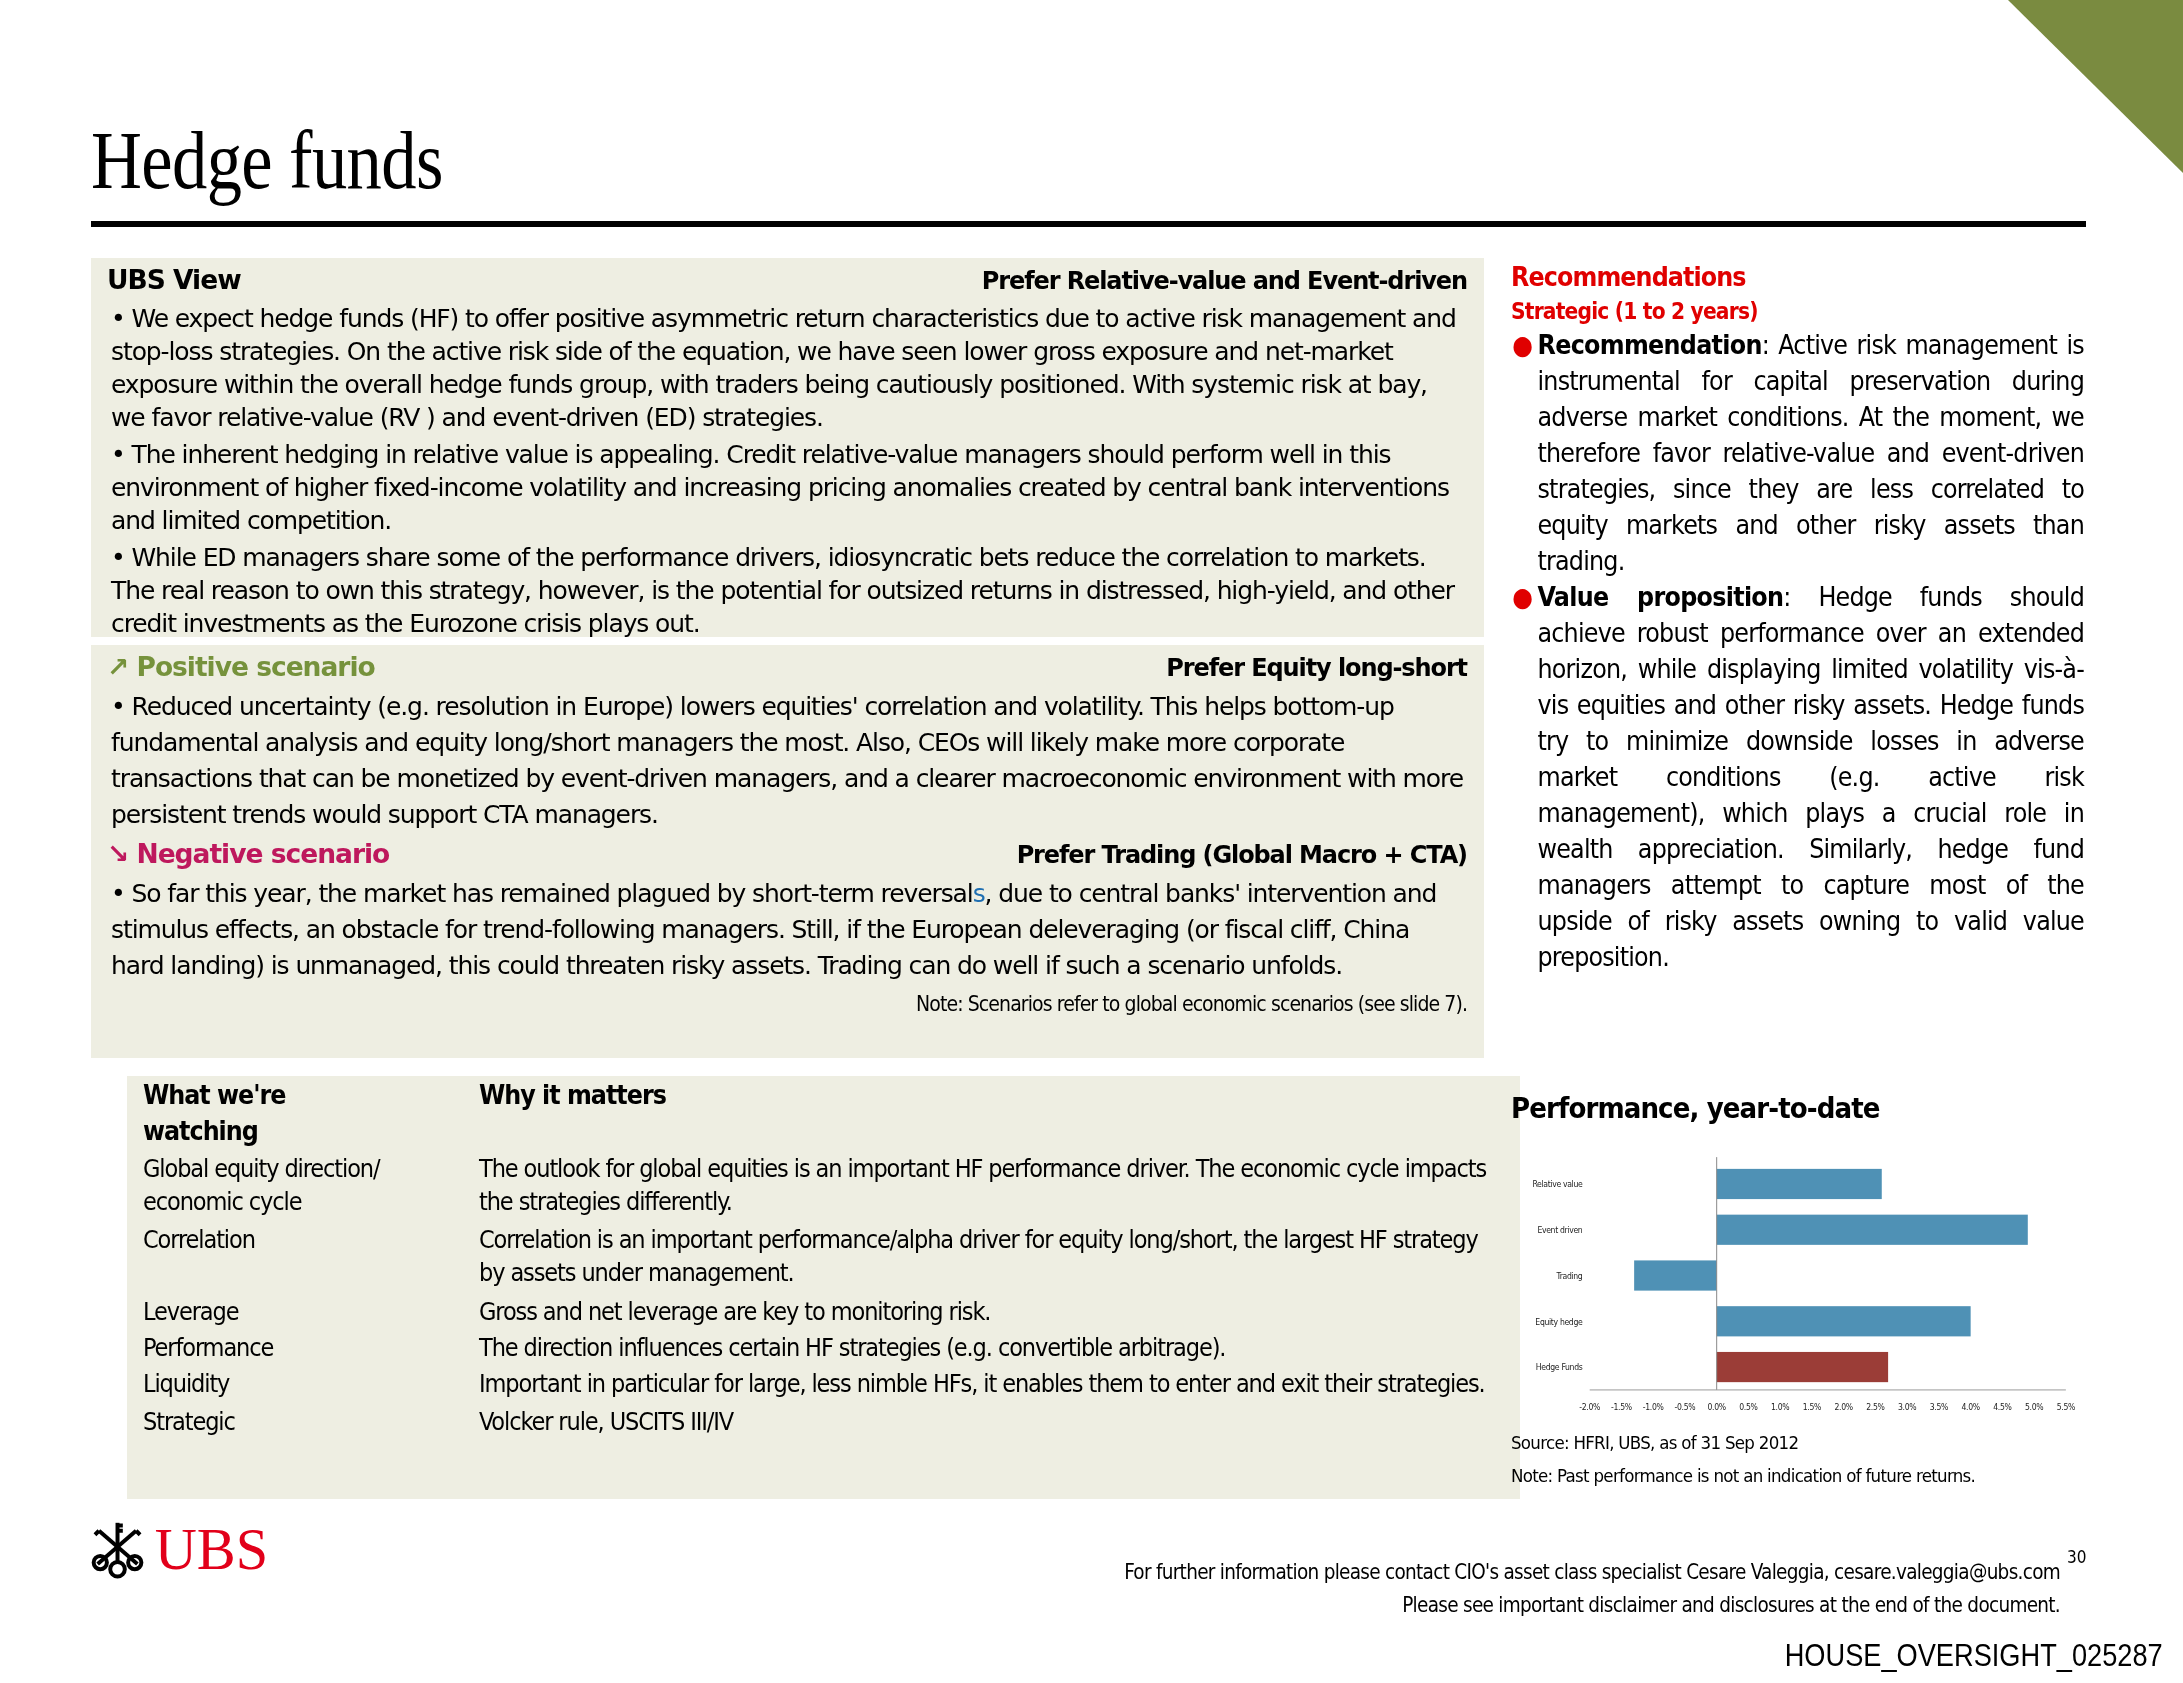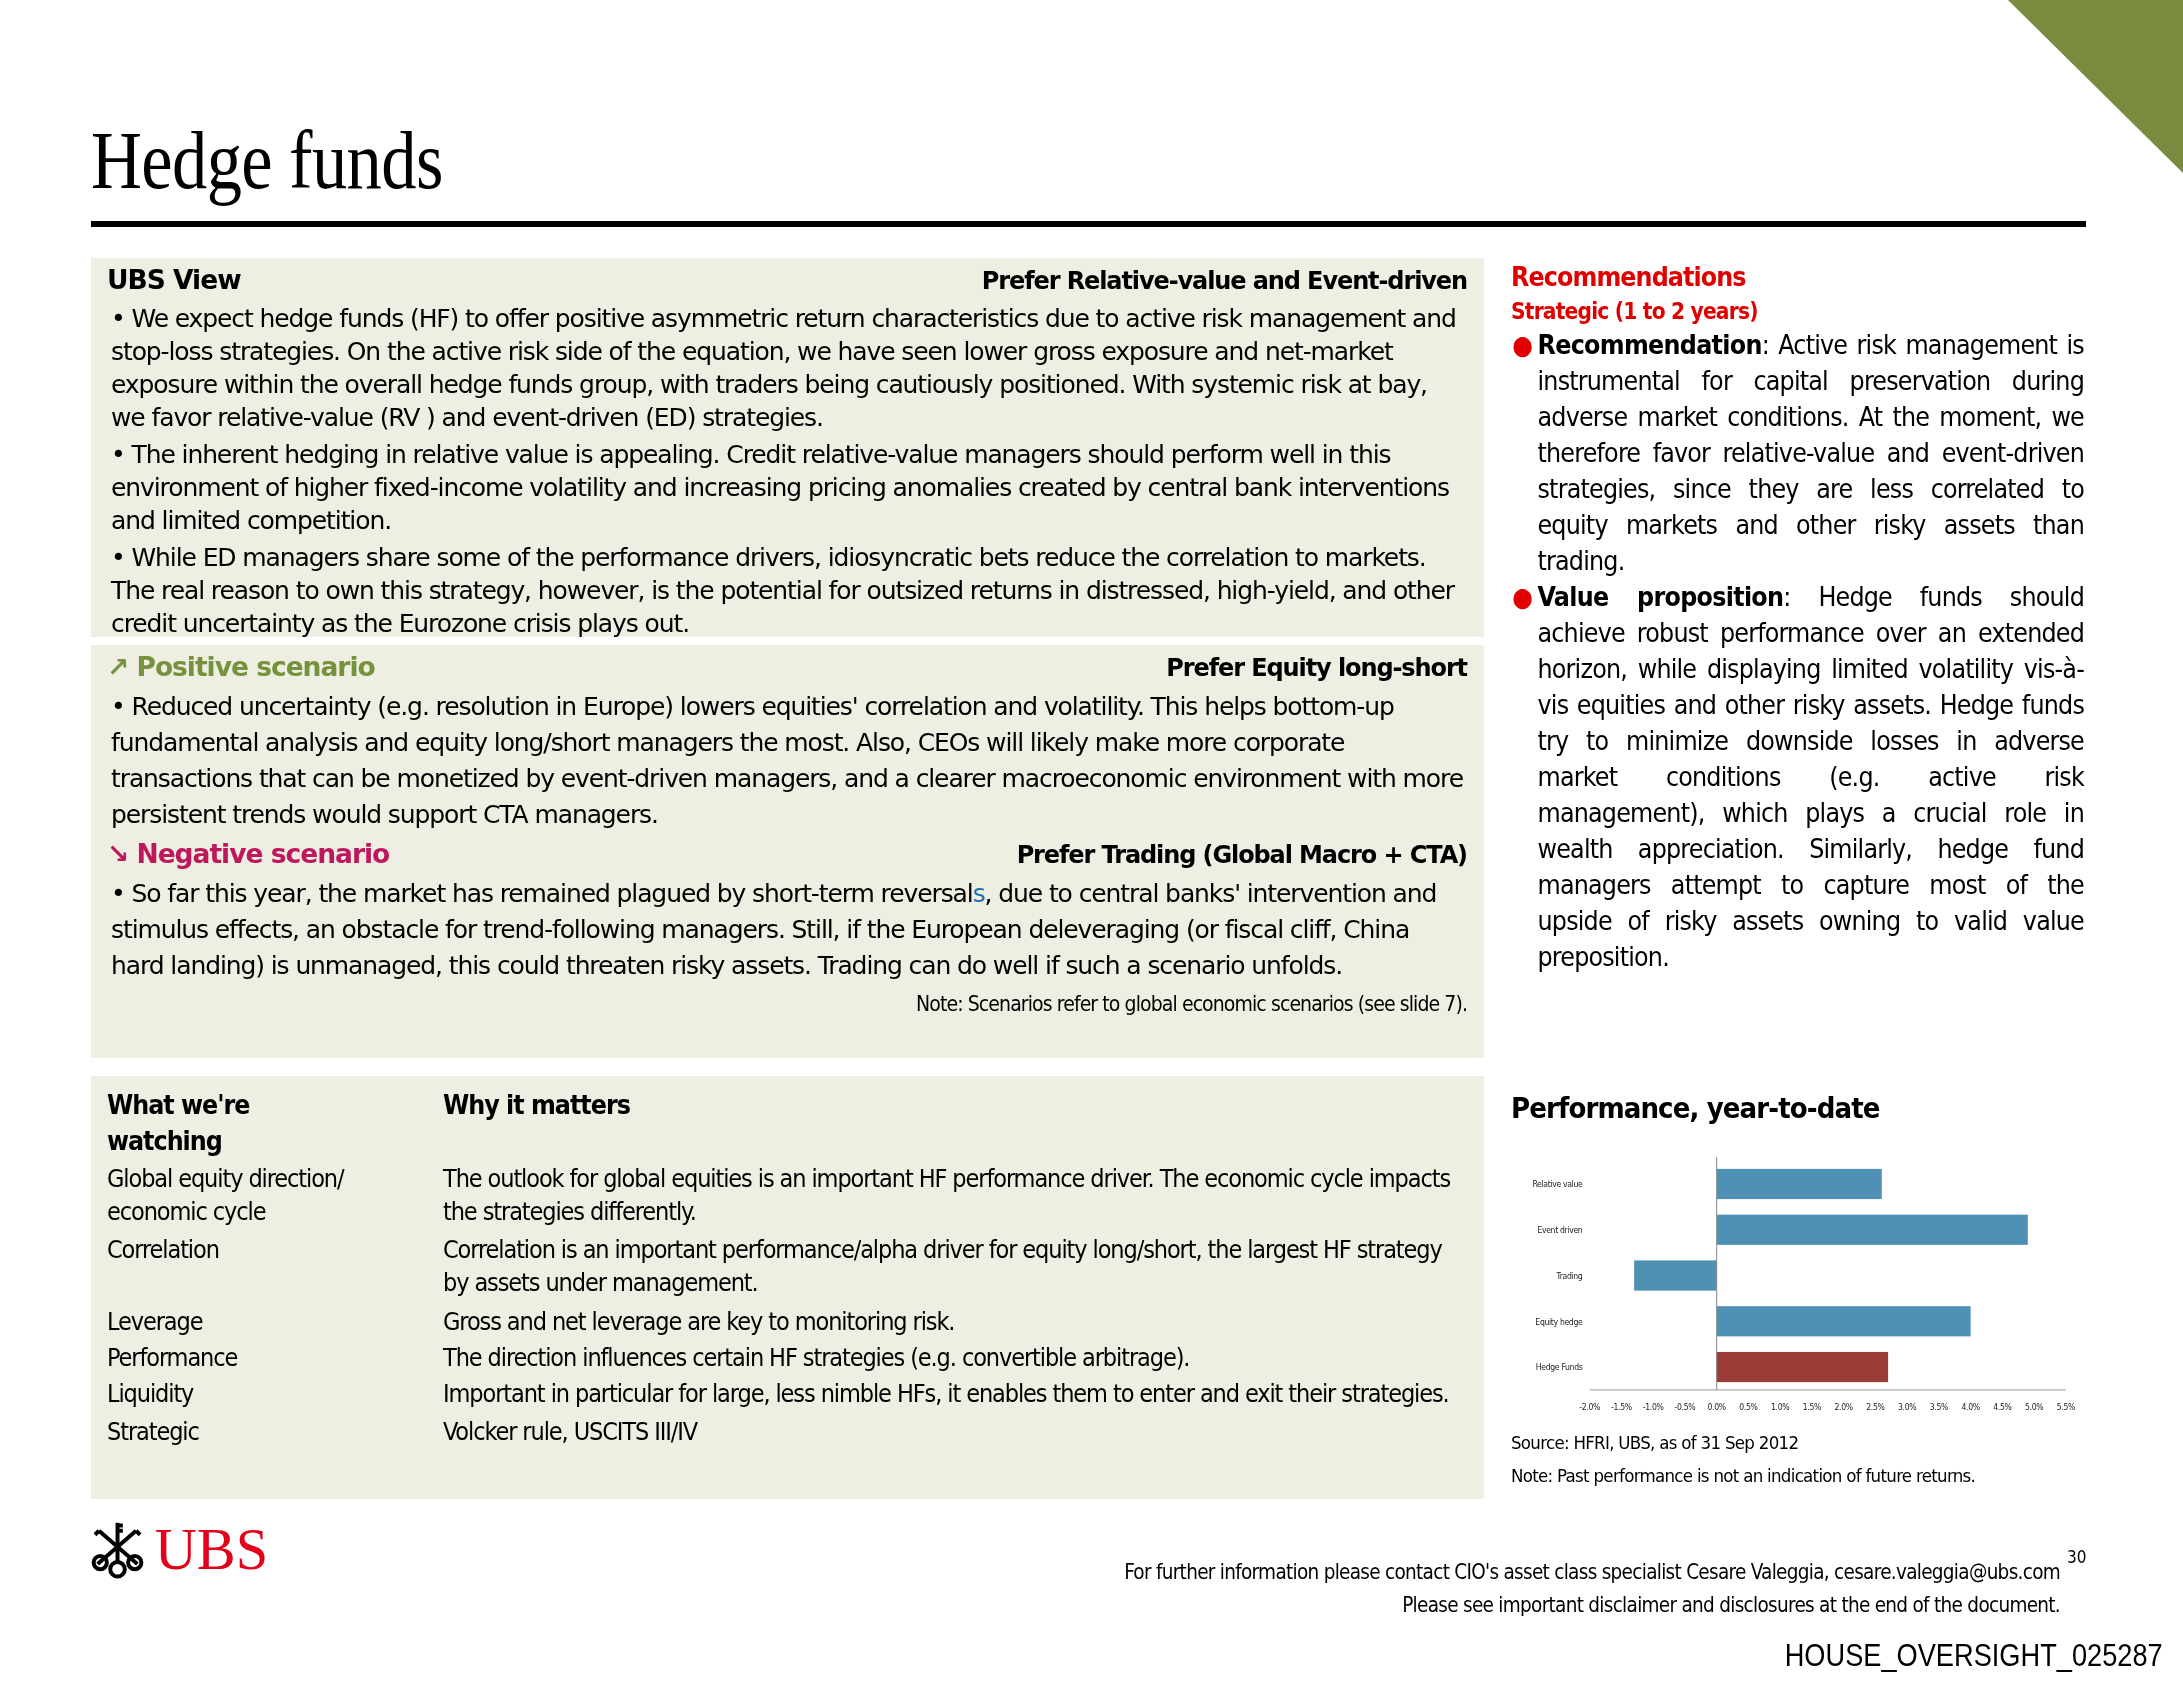--- a/index.html
+++ b/index.html
@@ -12,21 +12,21 @@
   #title-rule { left:91px; top:221px; width:1995px; height:6px; background:#000; }
 
   .box { position:absolute; left:91px; width:1393px; background:#eeeee2; box-sizing:border-box; padding:5.3px 17px 0 16px; }
   .txt { font-family:"DejaVu Sans", sans-serif; font-size:25px; line-height:33px; letter-spacing:-1.1px; }
   .row-head { display:flex; justify-content:space-between; align-items:baseline; font-family:"DejaVu Sans", sans-serif; font-weight:bold; }
   .h-left { font-size:26.5px; line-height:33px; letter-spacing:-1px; }
   .h-right { font-size:24px; line-height:33px; letter-spacing:-1.1px; }
   .para { margin:4px; }
   #box1 { top:258px; height:379px; }
   #box2 { top:645px; height:413px; }
-  #box3 { top:1076px; height:423px; padding-top:11px; }
+  #box3 { top:1076px; height:423px; padding-top:1px;margin-left:36px; }
   .pos { color:#76923c; }
   .neg { color:#be185d; }
   .blue { color:#1f6fb2; }
   .note { text-align:right; font-size:21px; line-height:33px; letter-spacing:-0.9px; margin-top:4px; }
 
   .watch-row { display:flex; }
   .watch-c1 { width:336px; flex:none; }
   .watch-c2 { flex:1; }
   .watch-head { font-weight:bold; font-size:26.5px; line-height:36px; letter-spacing:-1px; }
   .watch-cell { font-size:25px; line-height:33px; letter-spacing:-1.1px; }
@@ -59,21 +59,21 @@
 <div id="title" class="abs">Hedge funds</div>
 <div id="title-rule" class="abs"></div>
 
 <section id="box1" class="box">
   <div class="row-head">
     <span class="h-left">UBS View</span>
     <span class="h-right">Prefer Relative-value and Event-driven</span>
   </div>
   <p class="para txt">• We expect hedge funds (HF) to offer positive asymmetric return characteristics due to active risk management and stop-loss strategies. On the active risk side of the equation, we have seen lower gross exposure and net-market exposure within the overall hedge funds group, with traders being cautiously positioned. With systemic risk at bay, we favor relative-value (RV ) and event-driven (ED) strategies.</p>
   <p class="para txt">• The inherent hedging in relative value is appealing. Credit relative-value managers should perform well in this environment of higher fixed-income volatility and increasing pricing anomalies created by central bank interventions and limited competition.</p>
-  <p class="para txt">• While ED managers share some of the performance drivers, idiosyncratic bets reduce the correlation to markets. The real reason to own this strategy, however, is the potential for outsized returns in distressed, high-yield, and other credit uncertainty as the Eurozone crisis plays out.</p>
+  <p class="para txt">• While ED managers share some of the performance drivers, idiosyncratic bets reduce the correlation to markets. The real reason to own this strategy, however, is the potential for outsized returns in distressed, high-yield, and other credit investments as the Eurozone crisis plays out.</p>
 </section>
 
 <section id="box2" class="box">
   <div class="row-head">
     <span class="h-left pos">
       <span>↗</span>
       <span>Positive scenario</span>
     </span>
     <span class="h-right">Prefer Equity long-short</span>
   </div>

